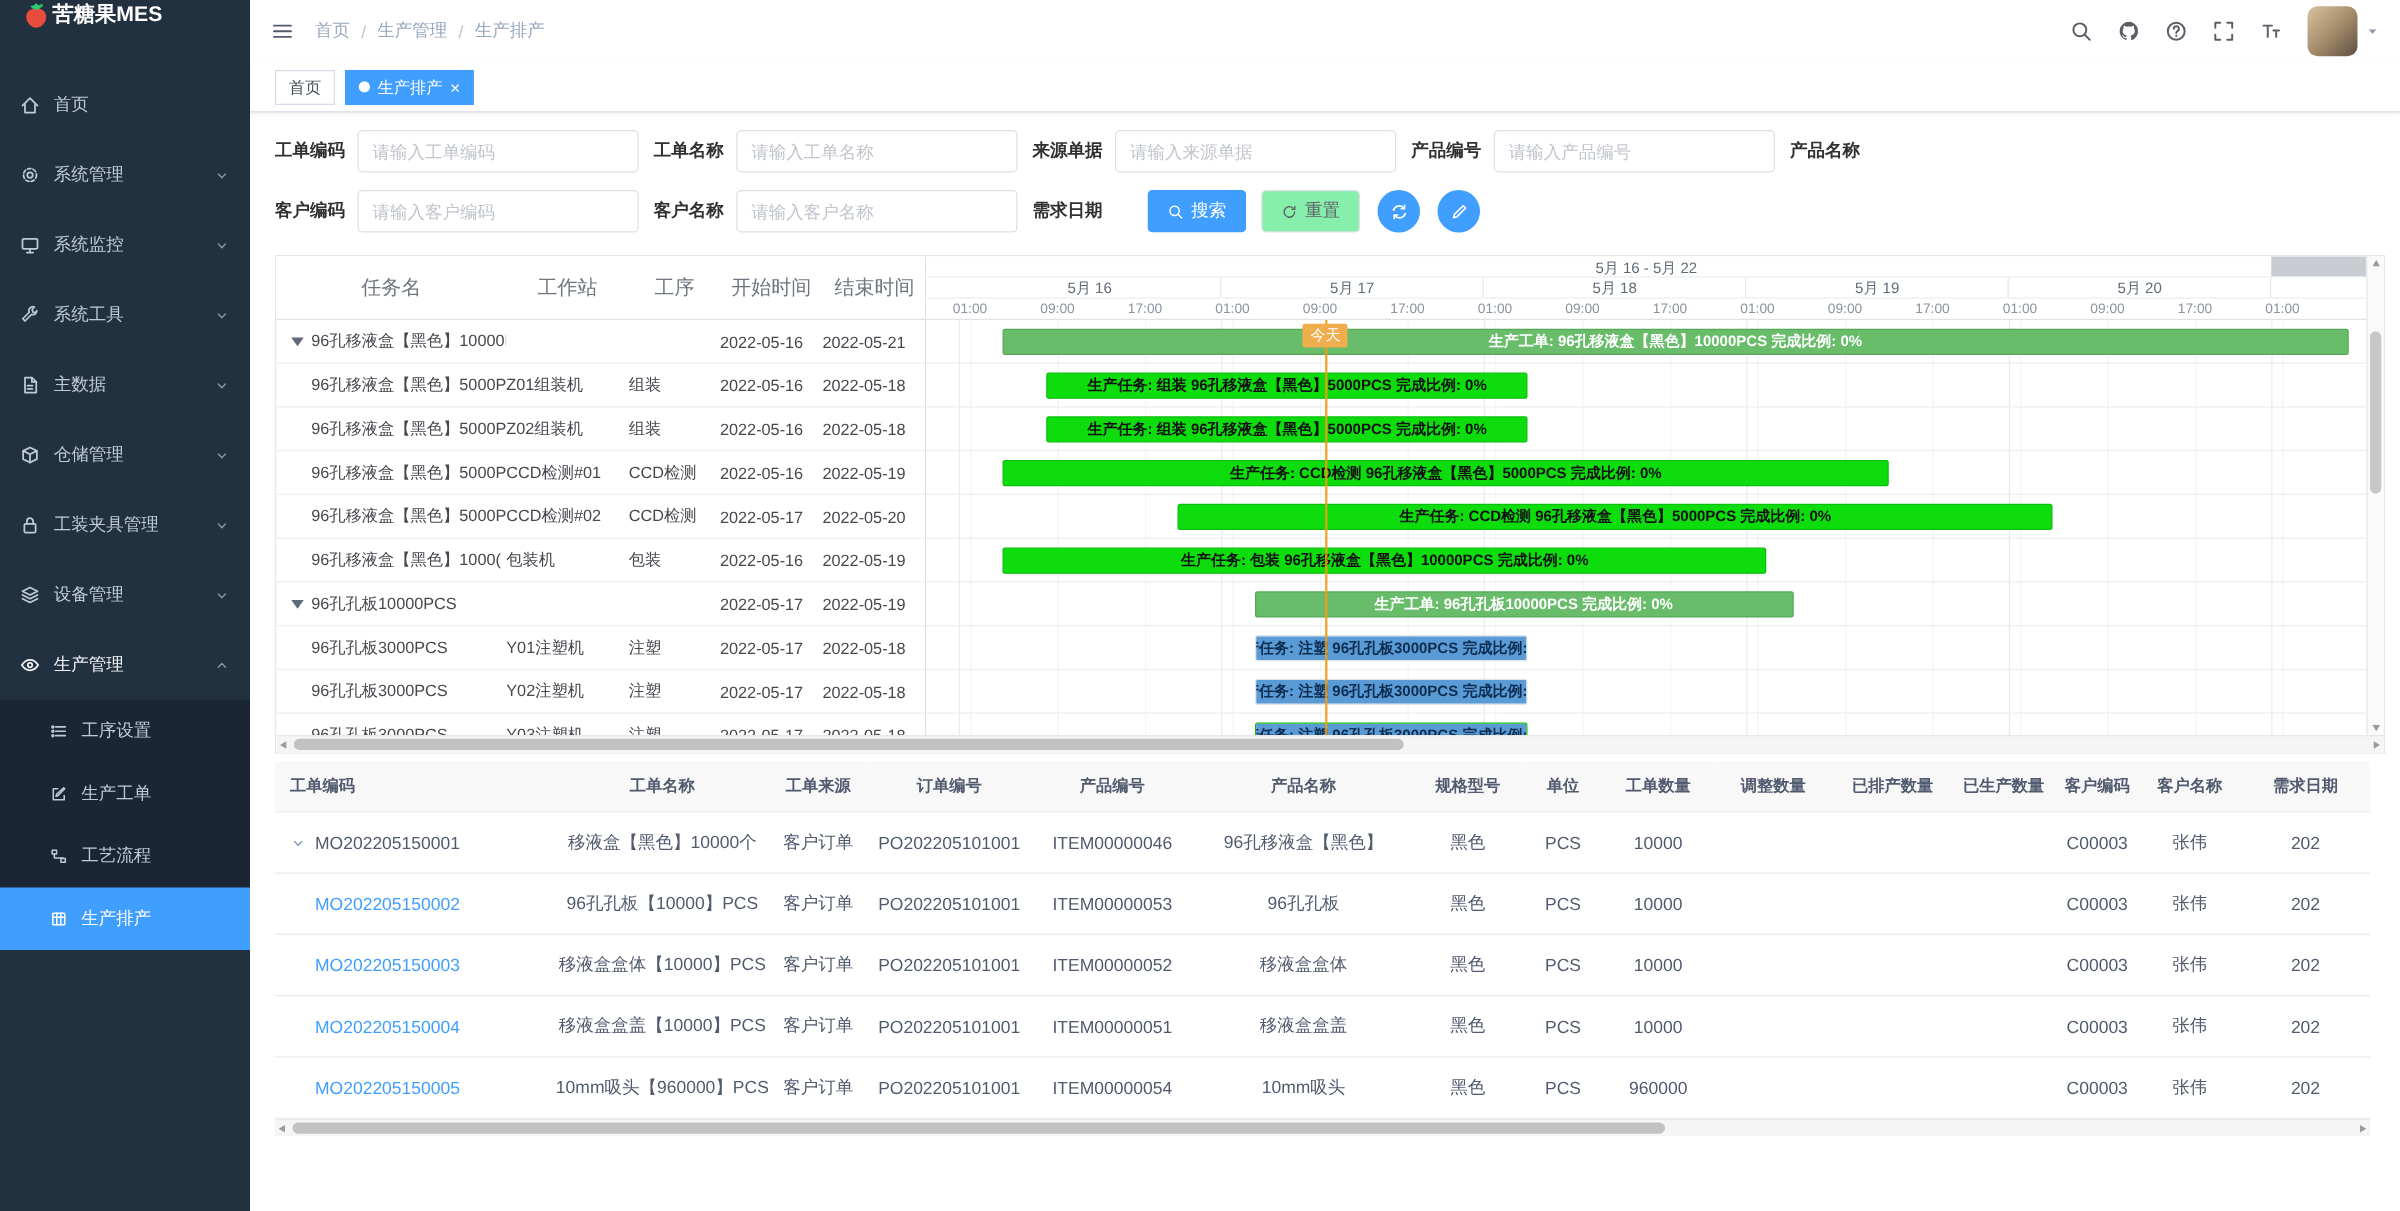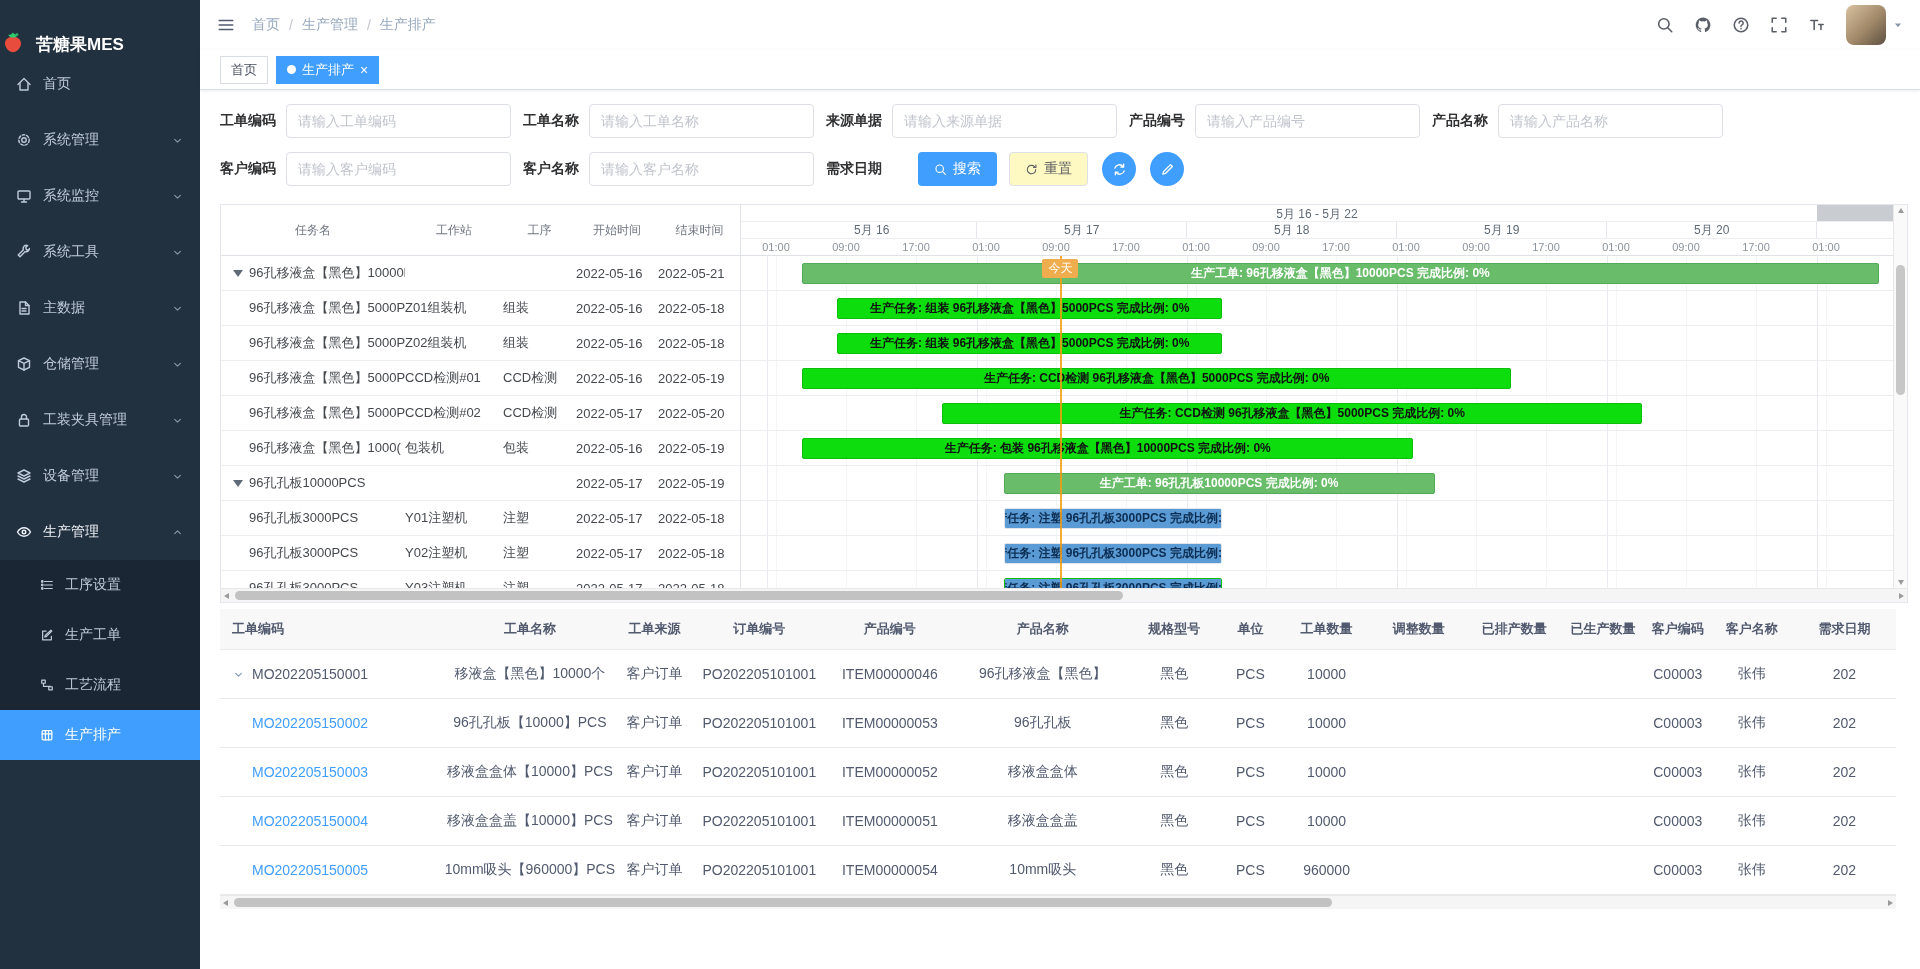--- a/index.html
+++ b/index.html
@@ -1,21 +1,21 @@
 <!DOCTYPE html>
 <html><head>
 <meta charset="utf-8">
 <style>
   *{margin:0;padding:0;box-sizing:border-box;}
   html,body{width:1920px;height:969px;overflow:hidden;background:#fff;color:#333;
     font-family:"Liberation Sans","DejaVu Sans",sans-serif;font-size:14px;}
   .app{display:flex;width:1920px;height:969px;}
   
   .sidebar{width:200px;height:100%;background:#223140;flex-shrink:0;display:flex;flex-direction:column;}
-  .logo{height:56px;display:flex;align-items:flex-end;gap:10px;}
+  .logo{height:56px;display:flex;align-items:flex-start;padding-left:16px;}
   .logo-text{color:#fff;font-weight:bold;font-size:17px;white-space:nowrap;}
   .menu{flex:1;overflow:hidden;}
   .menu-item{height:56px;display:flex;align-items:center;padding:0 16px;color:#bfcbd9;cursor:pointer;gap:11px;font-size:14px;white-space:nowrap;}
   .menu-item .mi-label{flex:1;overflow:hidden;}
   .menu-item.open{color:#f0f3f8;}
   .submenu{background:#1a2634;}
   .submenu .menu-item{height:50px;padding-left:40px;}
   .submenu .menu-item.active{background:#409EFF;color:#fff;}
   .chev{color:#8a97a6;flex-shrink:0;}
   
@@ -41,27 +41,27 @@
   .filters{display:flex;flex-direction:column;gap:14px;}
   .frow{display:flex;align-items:center;}
   .field{display:flex;align-items:center;margin-right:12px;}
   .field label{font-weight:bold;color:#303133;margin-right:10px;white-space:nowrap;}
   .tinput{width:225px;height:34px;border:1px solid #dcdfe6;border-radius:4px;padding:0 11px;background:#fff;display:flex;align-items:center;gap:6px;}
   .tinput input{border:none;outline:none;width:100%;font-size:14px;color:#606266;font-family:inherit;background:transparent;}
   .tinput input::placeholder{color:#c0c4cc;}
   .cal{color:#c0c4cc;flex-shrink:0;}
   .btn{height:34px;border-radius:4px;display:inline-flex;align-items:center;gap:6px;padding:0 15px;font-size:14px;cursor:pointer;border:1px solid transparent;font-family:inherit;}
   .btn-primary{background:#409EFF;color:#fff;margin-left:14px;}
-  .btn-plain{background:#fef9c3;border-color:#dcdfe6;color:#606266;margin-left:12px;}
+  .btn-plain{background:#86efac;border-color:#dcdfe6;color:#606266;margin-left:12px;}
   .btn-circle{width:34px;height:34px;border-radius:50%;background:#409EFF;color:#fff;display:inline-flex;align-items:center;justify-content:center;margin-left:14px;cursor:pointer;flex-shrink:0;}
   
   .gantt{width:1688px;margin-top:18px;border:1px solid #e3e6ec;display:flex;flex-direction:column;background:#fff;}
   .gantt-main{display:flex;height:383px;}
   .g-left{width:520px;flex-shrink:0;border-right:1px solid #dfe3e8;}
-  .gl-header{height:51px;display:flex;align-items:center;border-bottom:1px solid #dfe3e8;color:#6f7680;font-size:12px;background:#fff;}
+  .gl-header{height:51px;display:flex;align-items:center;border-bottom:1px solid #dfe3e8;color:#6f7680;font-size:16px;background:#fff;}
   .gl-header div{text-align:center;flex-shrink:0;}
   .gl-body{height:332px;overflow:hidden;}
   .g-row{height:35px;display:flex;align-items:center;border-bottom:1px solid #eceef2;font-size:13px;color:#45494e;}
   .g-cell{overflow:hidden;white-space:nowrap;flex-shrink:0;}
   .g-cell.name{text-align:left;display:flex;align-items:center;gap:6px;}
   .tri{width:0;height:0;border-left:5px solid transparent;border-right:5px solid transparent;border-top:7px solid #5f6b77;flex-shrink:0;}
   .g-right{flex:1;position:relative;overflow:hidden;min-width:0;}
   .gr-header{height:51px;border-bottom:1px solid #dfe3e8;background:#fff;}
   .hrow{height:17px;position:relative;border-bottom:1px solid #eceef2;overflow:hidden;}
   .hrow:last-child{border-bottom:none;}
@@ -322,23 +322,20 @@
               </span>
             </div>
             <div class="field">
               <label>产品编号</label>
               <span class="tinput">
                 <input placeholder="请输入产品编号" style="">
               </span>
             </div>
             <div class="field">
               <label>产品名称</label>
-              <span class="tinput">
-                <input placeholder="请输入产品名称" style="">
-              </span>
             </div>
           </div>
         <div class="frow">
             <div class="field">
               <label>客户编码</label>
               <span class="tinput">
                 <input placeholder="请输入客户编码" style="">
               </span>
             </div>
             <div class="field">

